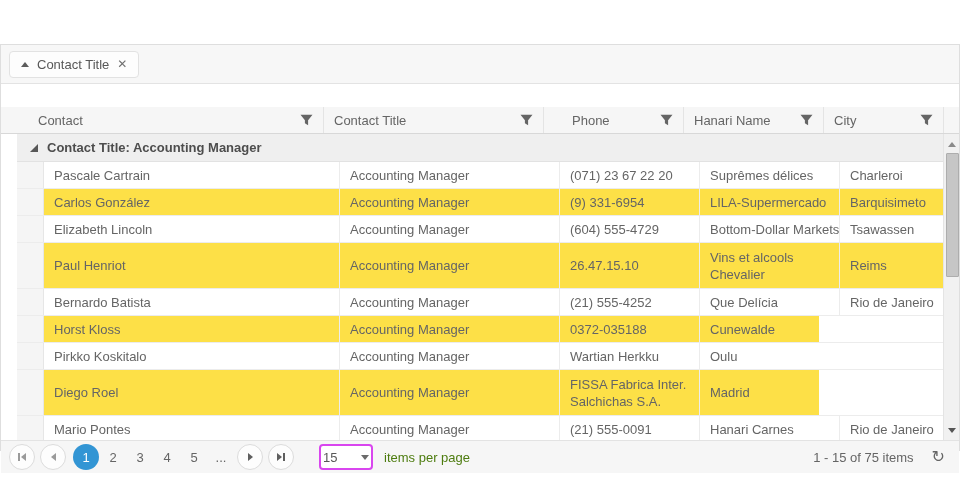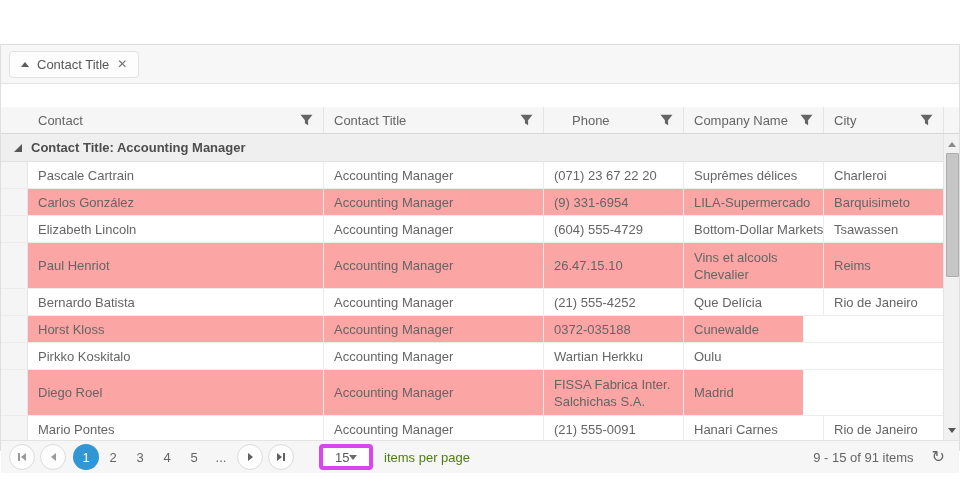--- a/index.html
+++ b/index.html
@@ -20,28 +20,28 @@
   .hcell-indent{width:27px;border-left:none;padding:0;}
   .w-contact{width:295px;border-left:none;}
   .w-title{width:220px;}
   .w-phone{width:140px;padding-left:28px;}
   .w-company{width:140px;}
   .w-city{width:120px;}
   .h-spacer{width:16px;flex:1;border-left:1px solid #e4e4e4;padding:0;}
   .funnel{margin-left:6px;flex:none;}
 
   
-  .body{position:relative;height:306px;overflow:hidden;background:#fff;}
+  .body{position:relative;height:306px;overflow:hidden;background:#fff;padding-left:16px;}
   .rows{width:942px;}
   .group-row{height:28px;background:#efefef;border-bottom:1px solid #e2e2e2;display:flex;align-items:center;padding-left:13px;box-sizing:border-box;gap:9px;cursor:pointer;}
   .collapse-tri{width:0;height:0;border-left:8px solid transparent;border-bottom:8px solid #575757;}
   .group-row-label{font-weight:bold;color:#4d4d4d;}
 
   .row{display:flex;height:27px;border-bottom:1px solid #ececec;box-sizing:border-box;background:#fff;}
-  .row.alt .cell{background:#fca5a5;}
+  .row.alt .cell{background:#fde047;}
   .row.tall{height:46px;}
   .cell{display:flex;align-items:center;padding:0 10px;box-sizing:border-box;border-left:1px solid #ececec;color:#656565;background:#fff;white-space:nowrap;overflow:hidden;line-height:17px;}
   .row.tall .cell{white-space:normal;}
   .cell.group-indent{width:27px;padding:0;background:#f5f5f5 !important;border-left:none;border-right:1px solid #e6e6e6;}
   .cell.c0{width:295px;border-left:none;}
   .cell.c1{width:220px;}
   .cell.c2{width:140px;}
   .cell.c3{width:140px;}
   .cell.c4{width:120px;}
 
@@ -57,21 +57,21 @@
   
   .pager{height:33px;background:#f6f6f6;border-top:1px solid #e3e3e3;display:flex;align-items:center;padding:0 8px;box-sizing:border-box;}
   .pbtn{width:26px;height:26px;border-radius:50%;border:1px solid #dcdcdc;background:#fdfdfd;display:flex;align-items:center;justify-content:center;gap:1px;margin-right:5px;cursor:pointer;flex:none;box-sizing:border-box;}
   .tri-left{width:0;height:0;border-top:4px solid transparent;border-bottom:4px solid transparent;border-right:5px solid #9a9a9a;}
   .tri-right{width:0;height:0;border-top:4px solid transparent;border-bottom:4px solid transparent;border-left:5px solid #5f5f5f;}
   .bar{width:2px;height:8px;background:#9a9a9a;}
   .bar.dark{background:#5f5f5f;}
   .pages{display:flex;align-items:center;margin:0 2px;}
   .page{width:26px;height:26px;display:flex;align-items:center;justify-content:center;color:#656565;cursor:pointer;margin-right:1px;flex:none;}
   .page.selected{background:#3295d4;color:#fff;border-radius:50%;}
-  .page-size{margin-left:20px;width:54px;height:26px;background:#fff;border:4px solid #d946ef;border-radius:4px;display:flex;align-items:center;justify-content:space-between;padding:0 12px;box-sizing:border-box;cursor:pointer;color:#575757;}
+  .page-size{margin-left:20px;width:54px;height:26px;background:#fff;border:2px solid #d946ef;border-radius:4px;display:flex;align-items:center;justify-content:space-between;padding:0 2px;box-sizing:border-box;cursor:pointer;color:#575757;}
   .tri-down{width:0;height:0;border-left:4px solid transparent;border-right:4px solid transparent;border-top:5px solid #6b6b6b;}
   .per-page{margin-left:11px;color:#4d7c0f;}
   .pager-info{margin-left:auto;color:#656565;}
   .refresh{margin:0 6px 0 18px;font-family:"DejaVu Sans",sans-serif;font-size:16px;color:#656565;cursor:pointer;line-height:1;}
 </style>
 </head>
 <body>
 
 <div class="grid">
 
@@ -97,21 +97,21 @@
           <path d="M0.5 1h15L10 7.8V14l-4-2.4V7.8z" fill="#656565"></path>
         </svg>
     </div>
     <div class="hcell w-phone">
       <span class="flabel">Phone</span>
       <svg class="funnel" width="13" height="12" viewBox="0 0 16 15">
           <path d="M0.5 1h15L10 7.8V14l-4-2.4V7.8z" fill="#656565"></path>
         </svg>
     </div>
     <div class="hcell w-company">
-      <span class="flabel">Company Name</span>
+      <span class="flabel">Hanari Name</span>
       <svg class="funnel" width="13" height="12" viewBox="0 0 16 15">
           <path d="M0.5 1h15L10 7.8V14l-4-2.4V7.8z" fill="#656565"></path>
         </svg>
     </div>
     <div class="hcell w-city">
       <span class="flabel">City</span>
       <svg class="funnel" width="13" height="12" viewBox="0 0 16 15">
           <path d="M0.5 1h15L10 7.8V14l-4-2.4V7.8z" fill="#656565"></path>
         </svg>
     </div>
@@ -228,16 +228,16 @@
       </div>
     <div class="pbtn">
         <span class="tri-right"></span>
         <span class="bar dark"></span>
       </div>
     <div class="page-size">
       <span>15</span>
       <span class="tri-down"></span>
     </div>
     <span class="per-page">items per page</span>
-    <span class="pager-info">9 - 15 of 91 items</span>
+    <span class="pager-info">1 - 15 of 75 items</span>
     <span class="refresh">↻</span>
   </div>
 </div>
 
 </body></html>

